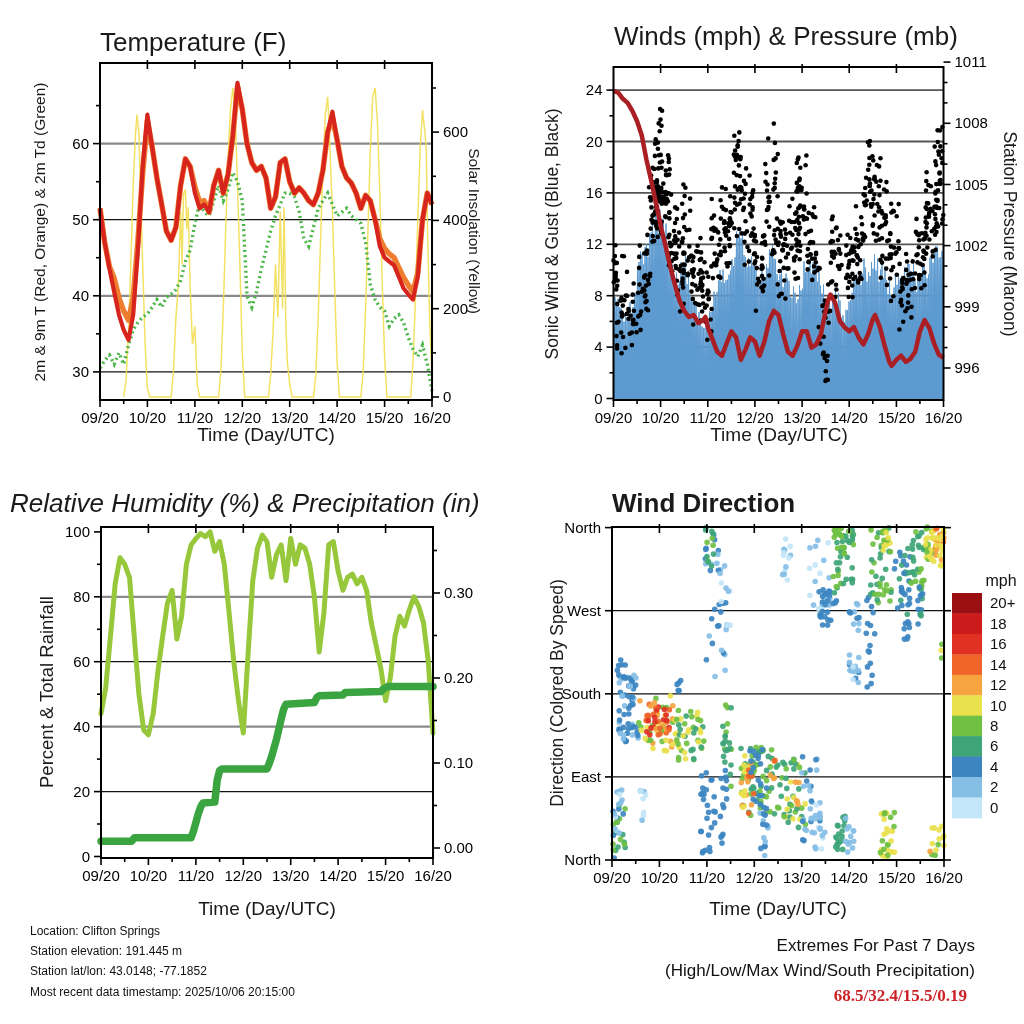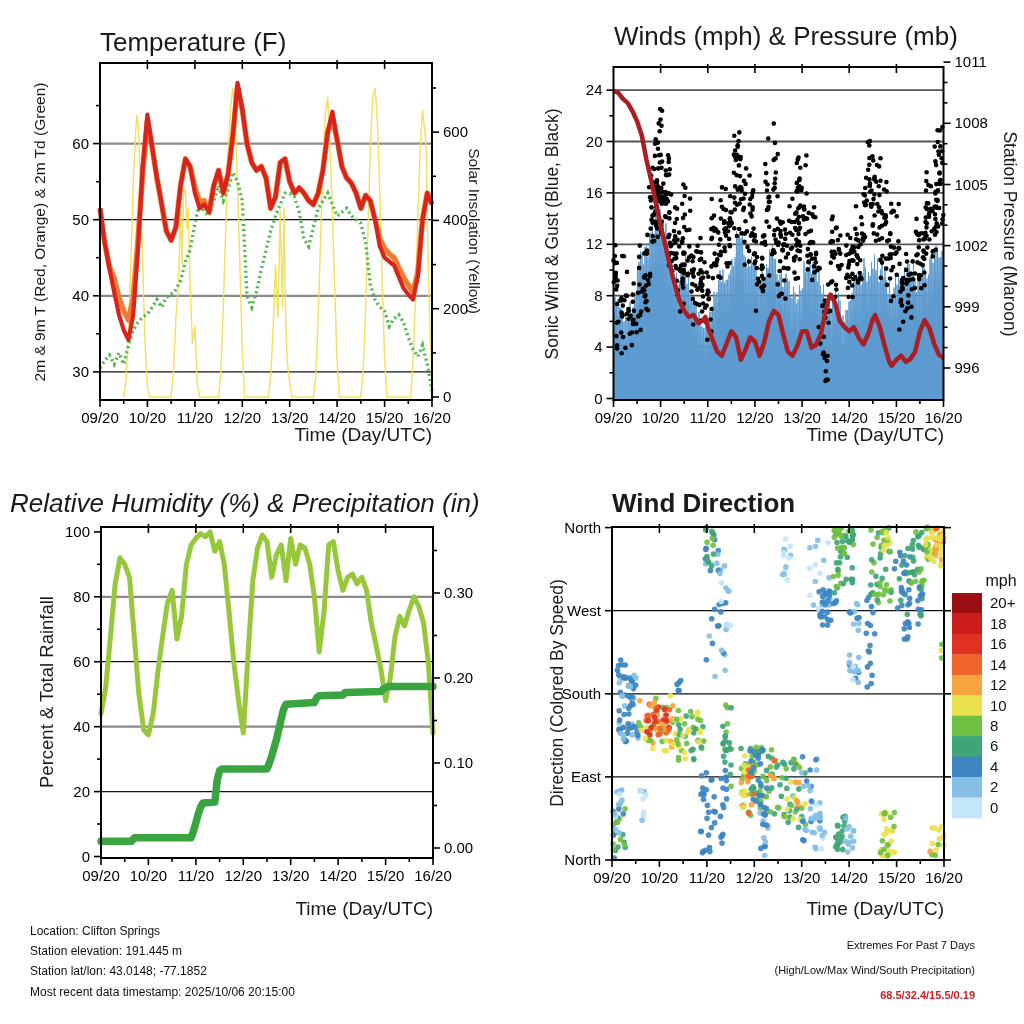--- a/index.html
+++ b/index.html
@@ -1,26 +1,26 @@
 <!DOCTYPE html>
 <html><head>
 <meta charset="utf-8">
 <style>
   html,body{margin:0;padding:0;background:#fff;}
   #page{position:relative;width:1024px;height:1024px;background:#ffffff;overflow:hidden;
         font-family:"Liberation Sans","DejaVu Sans",sans-serif;color:#1a1a1a;}
   .chart-title{position:absolute;text-align:left;font-size:26px;color:#1a1a1a;white-space:nowrap;}
-  .axis-xlabel{position:absolute;text-align:right;font-size:19px;color:#1a1a1a;}
+  .axis-xlabel{position:absolute;text-align:center;font-size:19px;color:#1a1a1a;}
   .axis-ylabel{position:absolute;white-space:nowrap;color:#1a1a1a;}
   .rot-left{transform:translate(-50%,-50%) rotate(-90deg);}
   .rot-right{transform:translate(-50%,-50%) rotate(90deg);}
   #charts{position:absolute;left:0;top:0;}
   .footer-left{position:absolute;left:30px;top:921px;font-size:12px;line-height:20.2px;color:#111;}
-  .footer-right{position:absolute;left:612px;width:363px;top:933px;text-align:right;font-size:11px;line-height:25px;color:#111;}
-  .footer-right .vals{font-weight:bold;margin-right:0;}
+  .footer-right{position:absolute;left:612px;width:363px;top:933px;text-align:right;font-size:17px;line-height:25px;color:#111;}
+  .footer-right .vals{font-weight:bold;margin-right:8px;font-family:Liberation Serif, serif;}
   svg text{font-family:"Liberation Sans","DejaVu Sans",sans-serif;}
 </style>
 </head>
 <body>
 
 <div id="page">
 
   <svg id="charts" width="1024" height="1024" viewBox="0 0 1024 1024">
       <g>
         <line x1="100" x2="432" y1="371.9" y2="371.9" stroke="#111111" stroke-width="1.3"></line>

